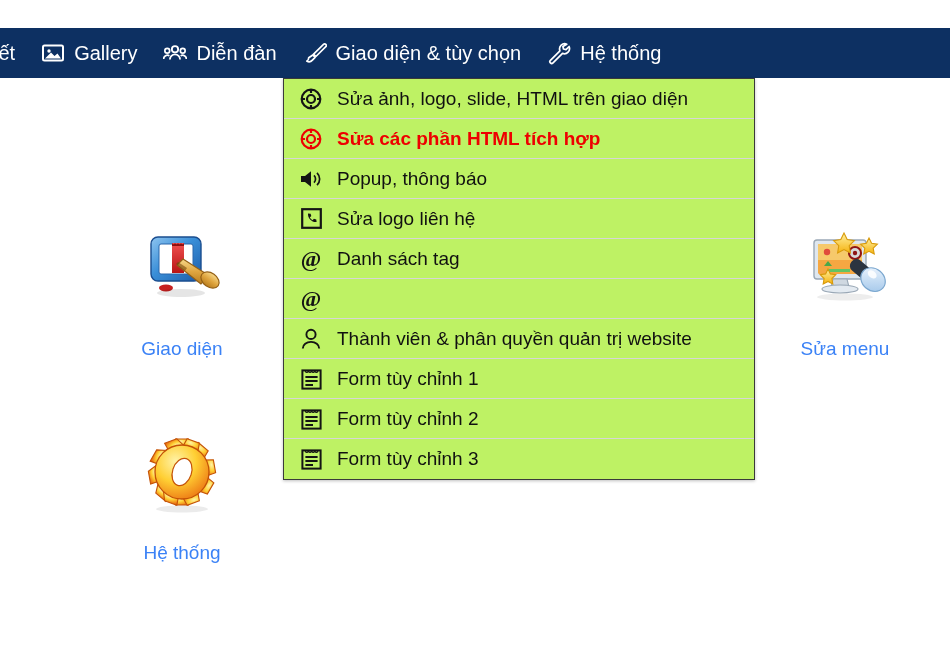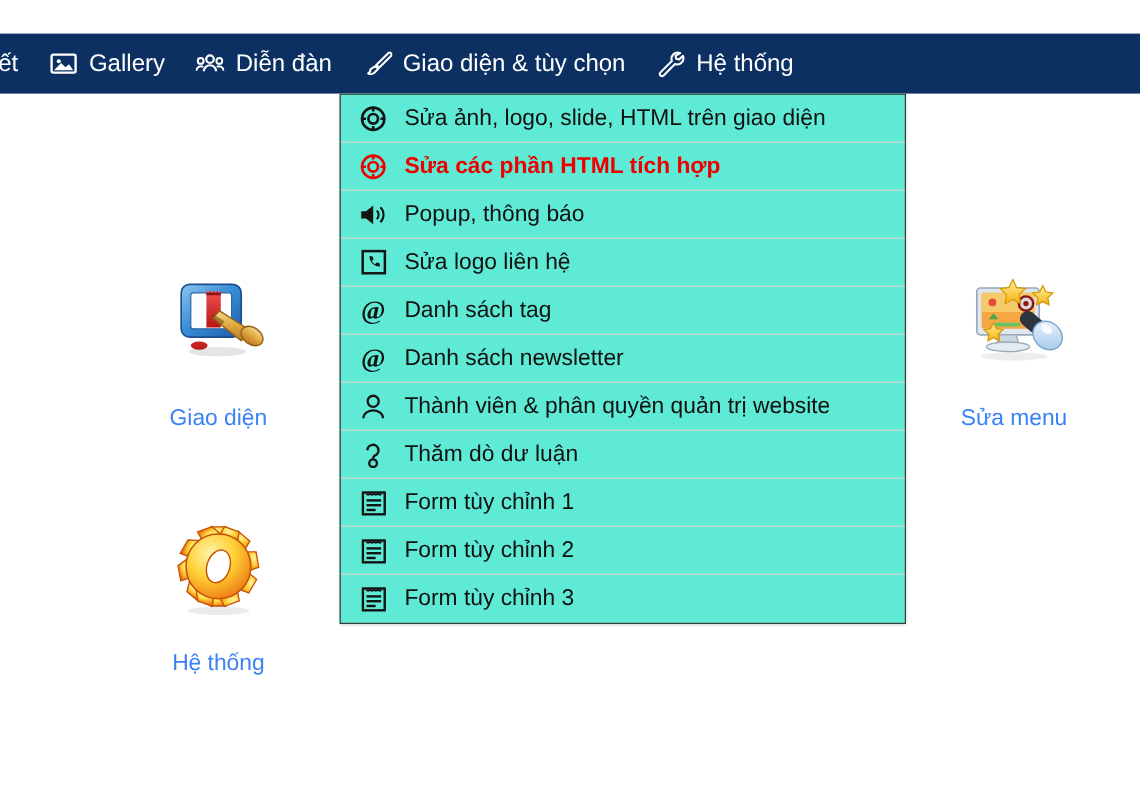--- a/index.html
+++ b/index.html
@@ -75,21 +75,21 @@
   #sc-giaodien { left: 107px; top: 228px; }
   #sc-hethong  { left: 107px; top: 432px; }
   #sc-suamenu  { left: 770px; top: 228px; }
 
   
   #dropdown {
     position: absolute;
     left: 283px;
     top: 78px;
     width: 472px;
-    background: #5eead4;
+    background: #bef264;
     border: 1px solid #3a3a3a;
     box-sizing: border-box;
     box-shadow: 0 1px 3px rgba(0,0,0,0.25);
   }
   .menu-item {
     display: flex;
     align-items: center;
     height: 40px;
     padding: 0 10px 0 12px;
     box-sizing: border-box;
@@ -339,42 +339,32 @@
     </span>
     <span class="menu-text">Danh sách tag</span>
   </div>
 
   <div class="menu-item">
     <span class="menu-ico">
       <svg width="24" height="24" viewBox="0 0 24 24">
         <text x="12" y="18.5" text-anchor="middle" font-family="'Liberation Serif',serif" font-size="22" font-weight="bold" fill="#141414">@</text>
       </svg>
     </span>
-    <span class="menu-text">Danh sách newsletter</span>
   </div>
 
   <div class="menu-item">
     <span class="menu-ico">
       <svg width="20" height="22" viewBox="0 0 20 22">
         <circle cx="10" cy="6.4" r="4.6" fill="none" stroke="#141414" stroke-width="1.9"></circle>
         <path d="M1.8 20.5 a8.2 6.6 0 0 1 16.4 0" fill="none" stroke="#141414" stroke-width="1.9"></path>
       </svg>
     </span>
     <span class="menu-text">Thành viên &amp; phân quyền quản trị website</span>
   </div>
 
-  <div class="menu-item">
-    <span class="menu-ico">
-      <svg width="20" height="22" viewBox="0 0 20 22">
-        <path d="M5.2 7.2 a4.6 4.6 0 1 1 6.4 4.3 c-1.2 0.6 -1.7 1.3 -1.7 2.6" fill="none" stroke="#141414" stroke-width="2"></path>
-        <circle cx="9.9" cy="18" r="3.2" fill="none" stroke="#141414" stroke-width="2"></circle>
-      </svg>
-    </span>
-    <span class="menu-text">Thăm dò dư luận</span>
-  </div>
 
   <div class="menu-item">
     <span class="menu-ico">
       <svg width="21" height="22" viewBox="0 0 21 22">
         <rect x="1.4" y="2.4" width="18.2" height="18.2" fill="none" stroke="#141414" stroke-width="2"></rect>
         <path d="M4.2 3.2 q1.6 2.4 3.2 0 q1.6 2.4 3.2 0 q1.6 2.4 3.2 0 q1.6 2.4 3.2 0" fill="none" stroke="#141414" stroke-width="1.4"></path>
         <rect x="4.4" y="8" width="12.2" height="2" fill="#141414"></rect>
         <rect x="4.4" y="12" width="12.2" height="2" fill="#141414"></rect>
         <rect x="4.4" y="16" width="7.6" height="2" fill="#141414"></rect>
       </svg>

